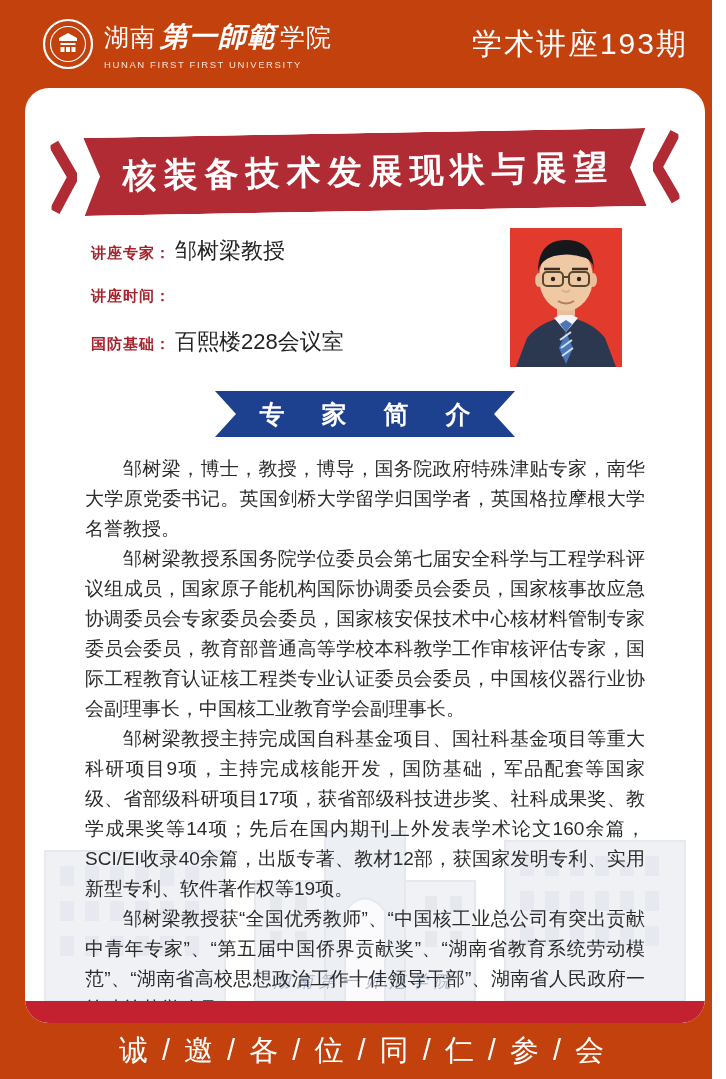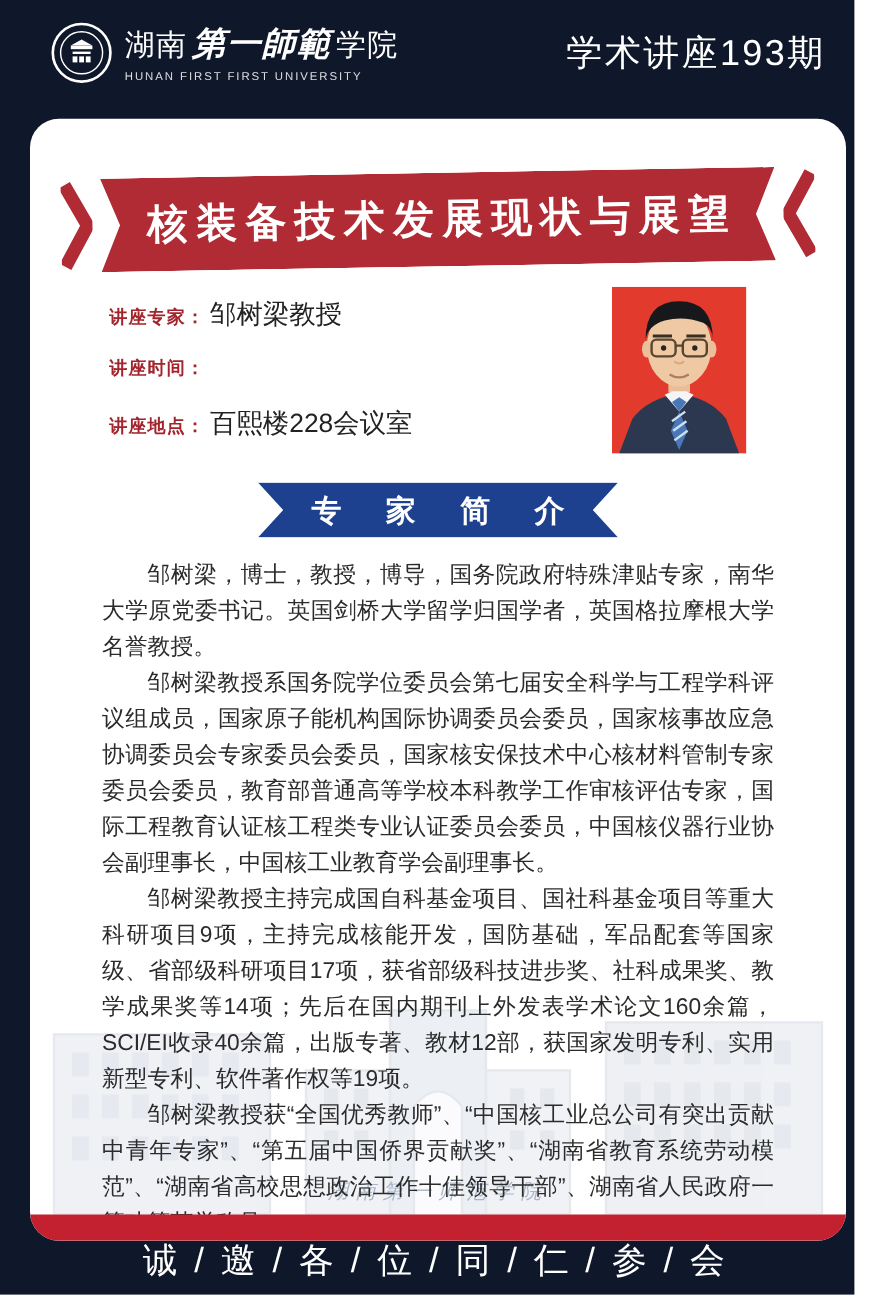--- a/index.html
+++ b/index.html
@@ -1,32 +1,32 @@
 <!DOCTYPE html>
 <html><head>
 <meta charset="utf-8">
 <style>
   * { margin:0; padding:0; box-sizing:border-box; }
   html,body { width:726px; }
   body { font-family:"Liberation Sans","DejaVu Sans",sans-serif; }
 
-  .poster{ position:relative; width:712px; height:1079px; background:#0f172a; overflow:hidden; }
+  .poster{ position:relative; width:712px; height:1079px; background:#c2410c; overflow:hidden; }
 
   
   .header{ position:absolute; top:0; left:0; width:726px; height:88px; display:flex; align-items:center; justify-content:space-between; padding:0 38px 0 42px; }
   .brand{ display:flex; align-items:center; gap:10px; }
   .emblem{ width:52px; height:52px; flex:0 0 auto; }
   .brand-text{ color:#fff; }
   .brand-cn{ font-size:25px; letter-spacing:1px; white-space:nowrap; display:flex; align-items:baseline; gap:4px; }
   .brand-cn .script{ font-family:"DejaVu Serif",serif; font-style:italic; font-weight:bold; font-size:28px; }
   .brand-en{ font-size:9.5px; letter-spacing:1.6px; color:rgba(255,255,255,.85); margin-top:3px; }
   .series{ color:#fff; font-size:30px; font-weight:normal; letter-spacing:2px; white-space:nowrap; }
 
   
-  .card{ position:absolute; left:25px; top:88px; width:680px; height:935px; background:#ffffff; border-radius:24px; overflow:hidden;margin-top:11px; }
+  .card{ position:absolute; left:25px; top:88px; width:680px; height:935px; background:#ffffff; border-radius:24px; overflow:hidden; }
 
   
   .title-banner{ position:absolute; left:26px; top:45px; width:628px; height:78px; display:flex; align-items:stretch; gap:7px; transform:rotate(-1deg); }
   .chev{ flex:0 0 auto; }
   .title-bar{ flex:1 1 auto; background:#b02b34; color:#fff; display:flex; align-items:center; justify-content:center; font-size:34px; font-weight:bold; letter-spacing:7px; clip-path:polygon(0 0,100% 0,calc(100% - 16px) 50%,100% 100%,0 100%,16px 50%); text-indent:7px; }
 
   
   .info{ position:absolute; left:66px; top:148px; }
   .info-row{ display:flex; align-items:baseline; margin-bottom:21px; white-space:nowrap; }
   .info-label{ color:#a3242c; font-weight:bold; font-size:15px; letter-spacing:1px; }
@@ -94,21 +94,21 @@
 
     <div class="info">
       <div class="info-row">
         <span class="info-label">讲座专家：</span>
         <span class="info-value">邹树梁教授</span>
       </div>
       <div class="info-row">
         <span class="info-label">讲座时间：</span>
       </div>
       <div class="info-row">
-        <span class="info-label">讲座地点：</span>
+        <span class="info-label">国防基础：</span>
         <span class="info-value">百熙楼228会议室</span>
       </div>
     </div>
 
     <svg class="photo" viewBox="0 0 112 139">
       <rect x="0" y="0" width="112" height="139" fill="#e23b2e"></rect>
       <rect x="47" y="70" width="18" height="18" fill="#e8bd97"></rect>
       <path d="M6 139 L17 110 Q30 93 56 89 Q82 93 95 110 L106 139 Z" fill="#2b3850"></path>
       <path d="M44 90 L56 104 L68 90 L62 87 L50 87 Z" fill="#f5f5f5"></path>
       <path d="M56 104 L50 96 L56 92 L62 96 Z" fill="#4a77b8"></path>

